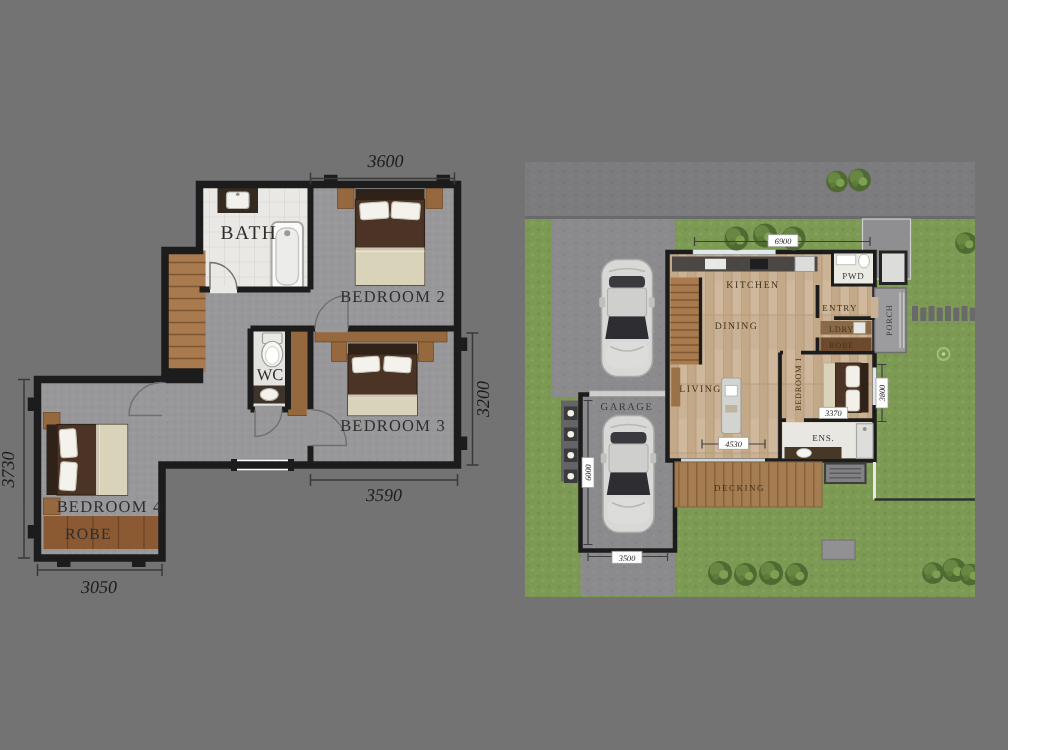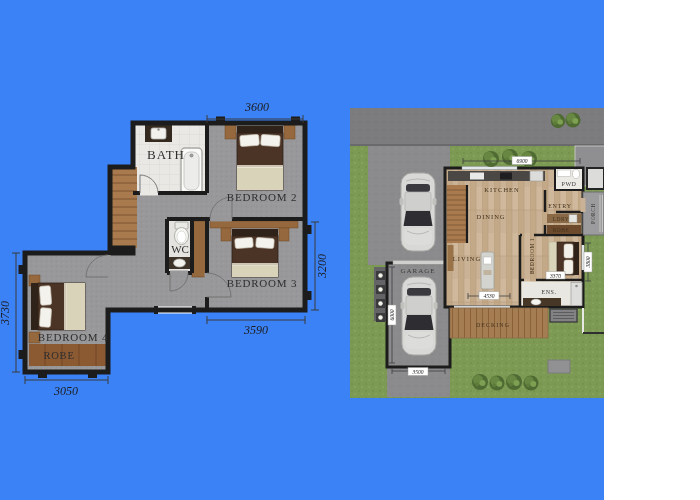--- a/index.html
+++ b/index.html
@@ -1,16 +1,16 @@
 <!DOCTYPE html>
 <html><head>
 <meta charset="utf-8">
 <style>
   html,body{margin:0;padding:0;background:#ffffff;}
-  #canvas{position:relative;width:604px;height:500px;background:#3b82f6;overflow:hidden;}
+  #canvas{position:relative;width:672px;height:500px;background:#737373;overflow:hidden;}
   svg{position:absolute;display:block;}
   #first-floor-svg{left:0;top:95px;}
   #site-plan-svg{left:350px;top:95px;}
   .room-label{font-family:"Liberation Serif",serif;fill:#2e2e2e;}
   .room-label-wood{font-family:"Liberation Serif",serif;fill:#45331f;}
   .room-label-gray{font-family:"Liberation Serif",serif;fill:#3c3c3c;}
   .dim{font-family:"Liberation Serif",serif;font-style:italic;fill:#1c1c1c;}
   .dim-small{font-family:"Liberation Serif",serif;font-style:italic;fill:#222;}
   text{user-select:none;}
 </style>

